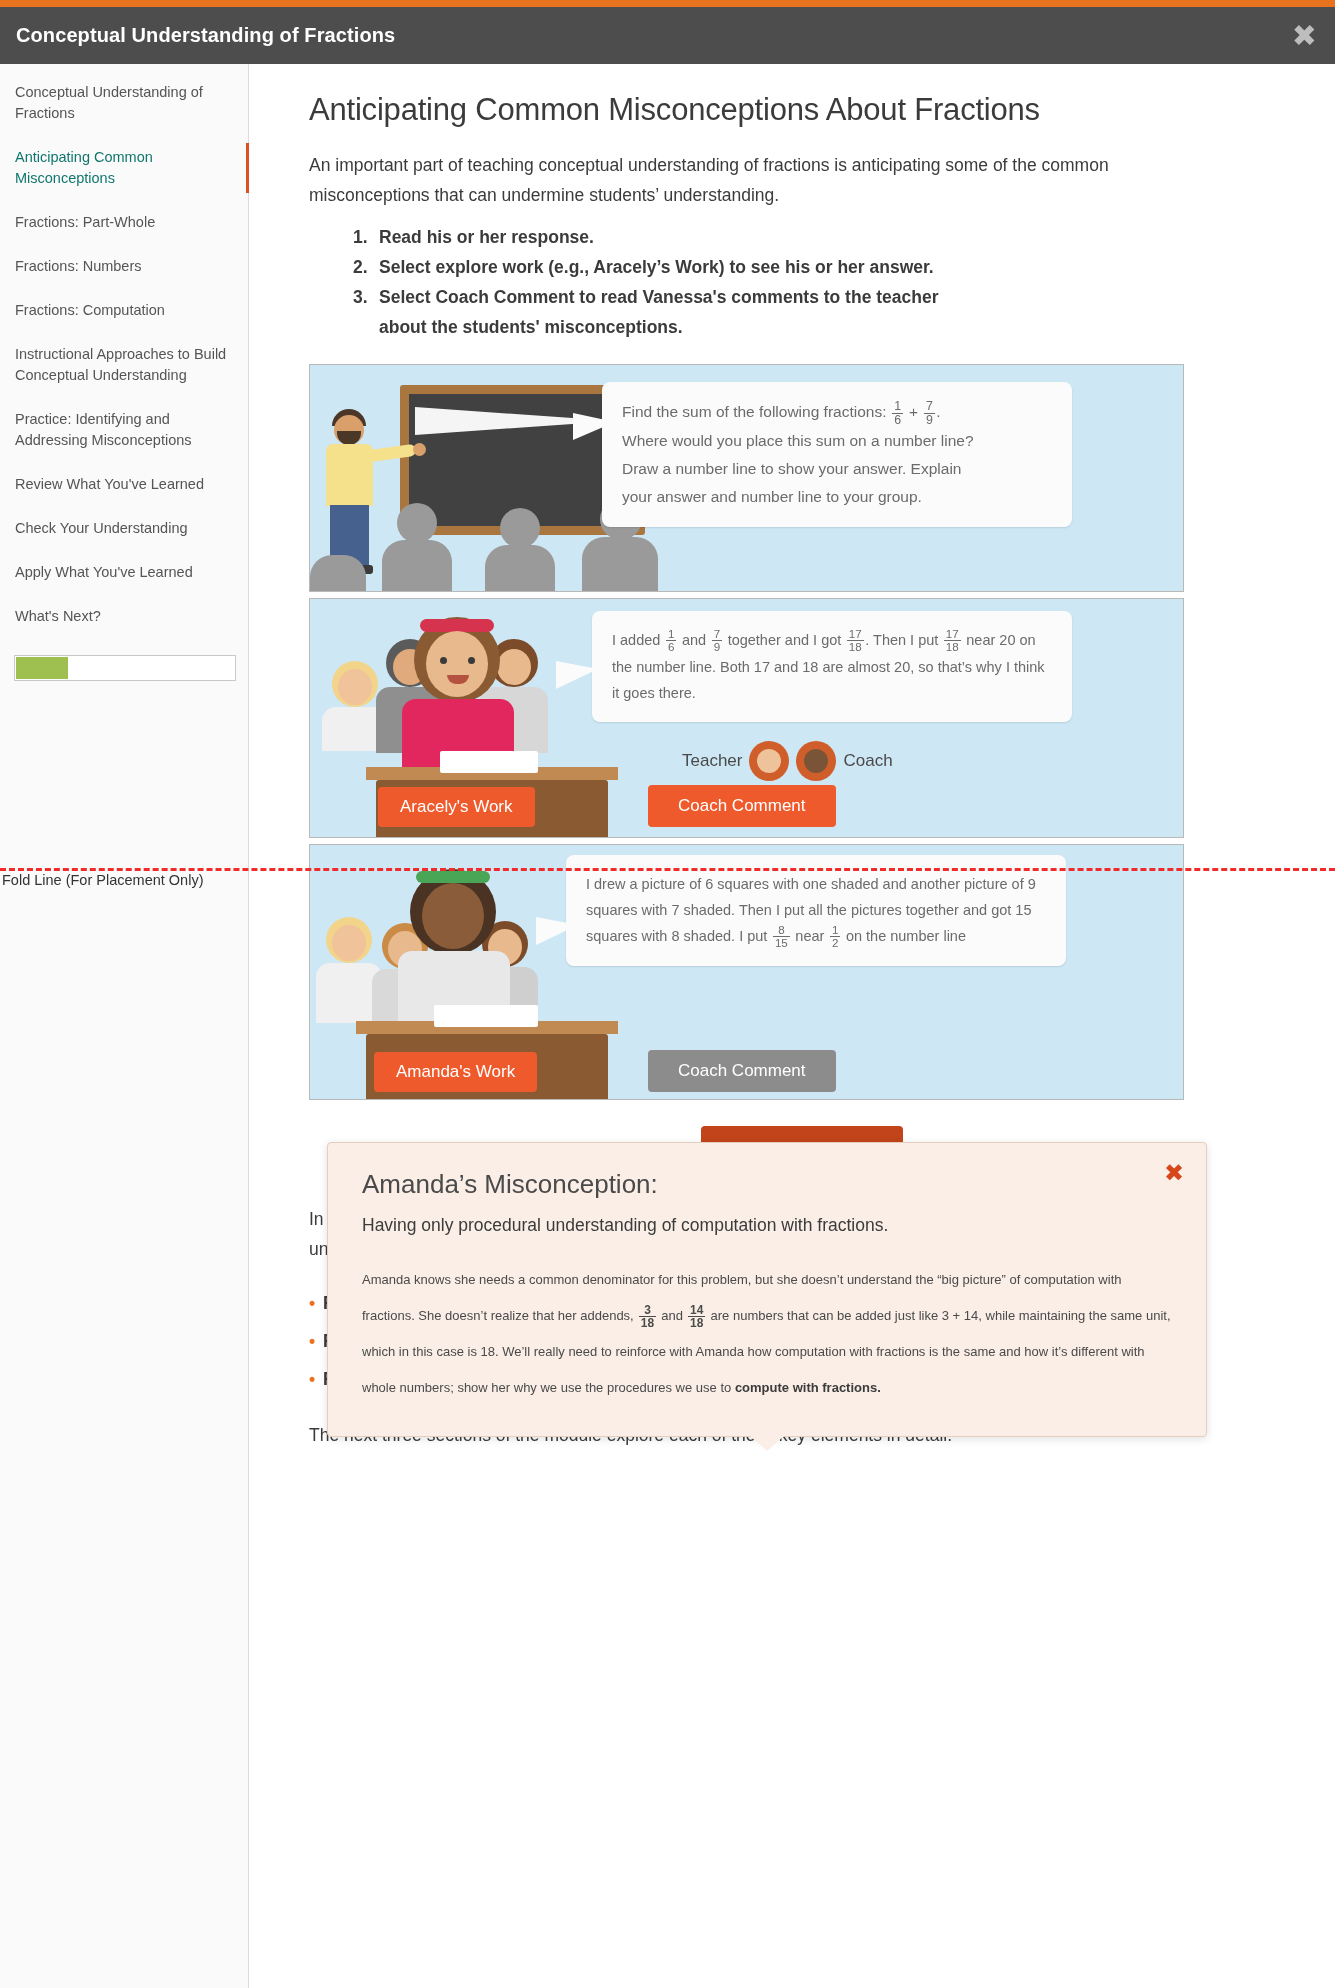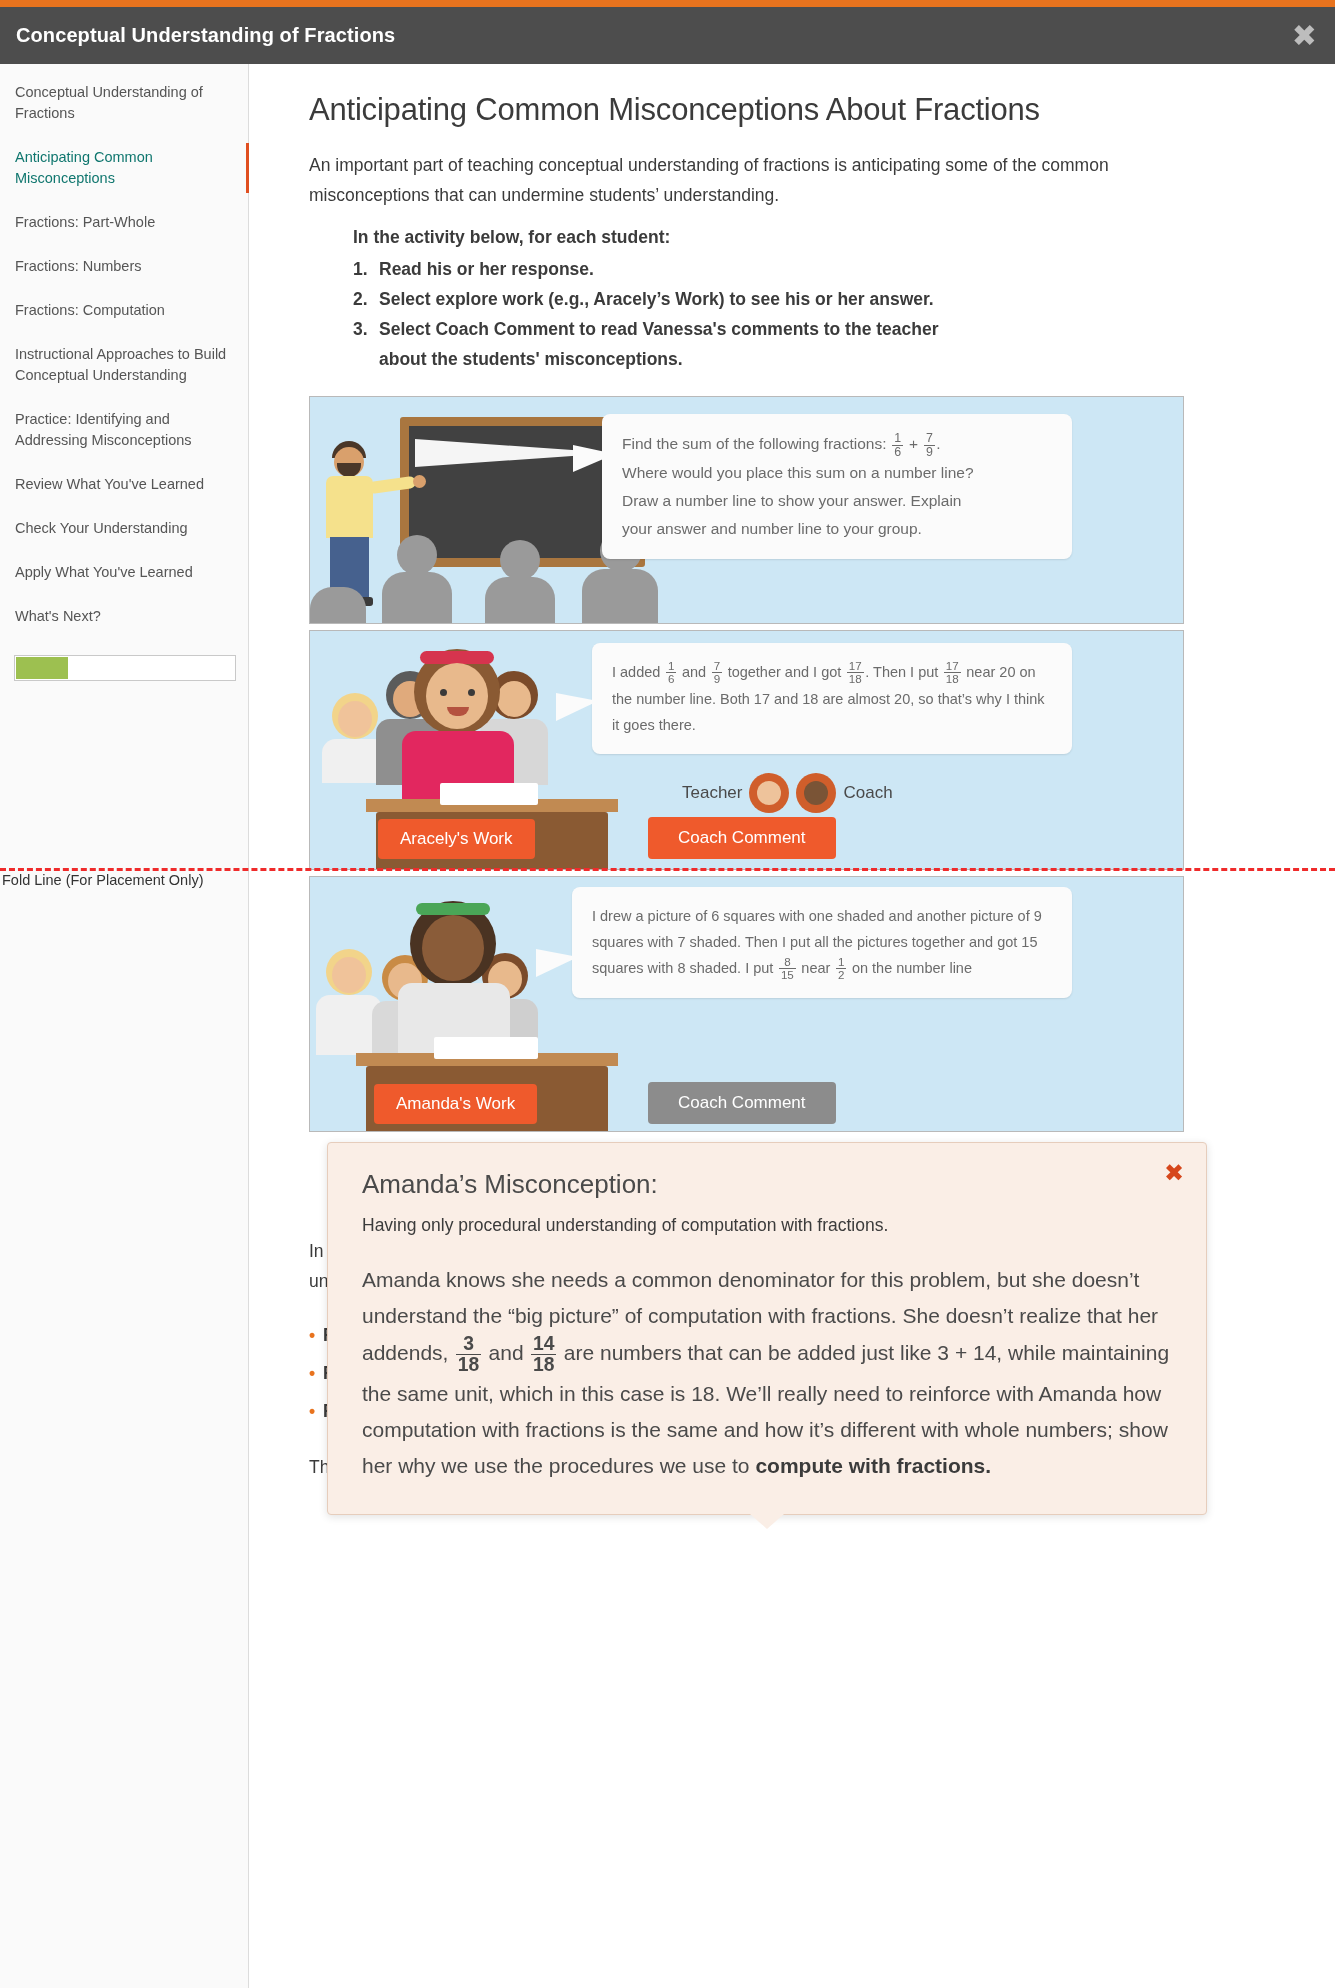--- a/index.html
+++ b/index.html
@@ -99,21 +99,21 @@
   .panel-2 { height: 240px; }
   .panel-3 { height: 256px; }
 
   .bubble {
     position: absolute; background: #fbfbfb; border-radius: 8px;
     padding: 16px 20px; box-shadow: 0 1px 2px rgba(0,0,0,.10);
     font-size: 15.5px; line-height: 28px; color: #6b6b6b;
   }
   .bubble.b1 { left: 292px; top: 17px; width: 470px; }
   .bubble.b2 { left: 282px; top: 12px; width: 480px; font-size: 14.5px; line-height: 26px; }
-  .bubble.b3 { left: 262px; top: 10px; width: 500px; font-size: 14.5px; line-height: 26px; }
+  .bubble.b3 { left: 256px; top: 10px; width: 500px; font-size: 14.5px; line-height: 26px; }
 
   .bubble-tail {
     position: absolute; width: 0; height: 0; z-index: 2;
   }
 
   
   .frac {
     display: inline-block; vertical-align: -0.55em; text-align: center;
     font-size: .80em; line-height: 1.05; margin: 0 1.5px;
   }
@@ -194,21 +194,21 @@
     border-left: 17px solid transparent; border-right: 17px solid transparent;
     border-top: 15px solid #faeee6;
   }
   .modal-title {
     font-size: 26px; color: #4a4a4a; font-weight: normal; margin-bottom: 15px;
   }
   .modal-sub {
     font-size: 17.5px; font-weight: normal; color: #3b3b3b; margin-bottom: 26px;
   }
   .modal-body {
-    font-size: 21px; line-height: 36px; color: #4a4a4a;
+    font-size: 13px; line-height: 36px; color: #4a4a4a;
   }
   .modal-body b { color: #3b3b3b; }
   .modal-close {
     position: absolute; right: 22px; top: 18px;
     color: #d6471c; font-size: 24px; font-weight: bold; cursor: pointer;
     font-family: "DejaVu Sans", sans-serif; line-height: 1;
   }
 
   
   .closing { margin-top: 30px; }
@@ -254,21 +254,20 @@
   </div>
 </nav>
 
 <div class="main">
 
   <h1 class="page-title">Anticipating Common Misconceptions About Fractions</h1>
 
   <p class="intro">An important part of teaching conceptual understanding of fractions is anticipating some of the common misconceptions that can undermine students’ understanding.</p>
 
   <div class="activity-block">
-    <div class="activity-lead">In the activity below, for each student:</div>
     <ul class="activity-list">
       <li><span class="num">1.</span><span>Read his or her response.</span></li>
       <li><span class="num">2.</span><span>Select explore work (e.g., Aracely’s Work) to see his or her answer.</span></li>
       <li><span class="num">3.</span><span>Select Coach Comment to read Vanessa's comments to the teacher</span></li>
       <li><span class="num"></span><span>about the students' misconceptions.</span></li>
     </ul>
   </div>
 
   <div class="panel panel-1">
     <div class="chalkboard"></div>

